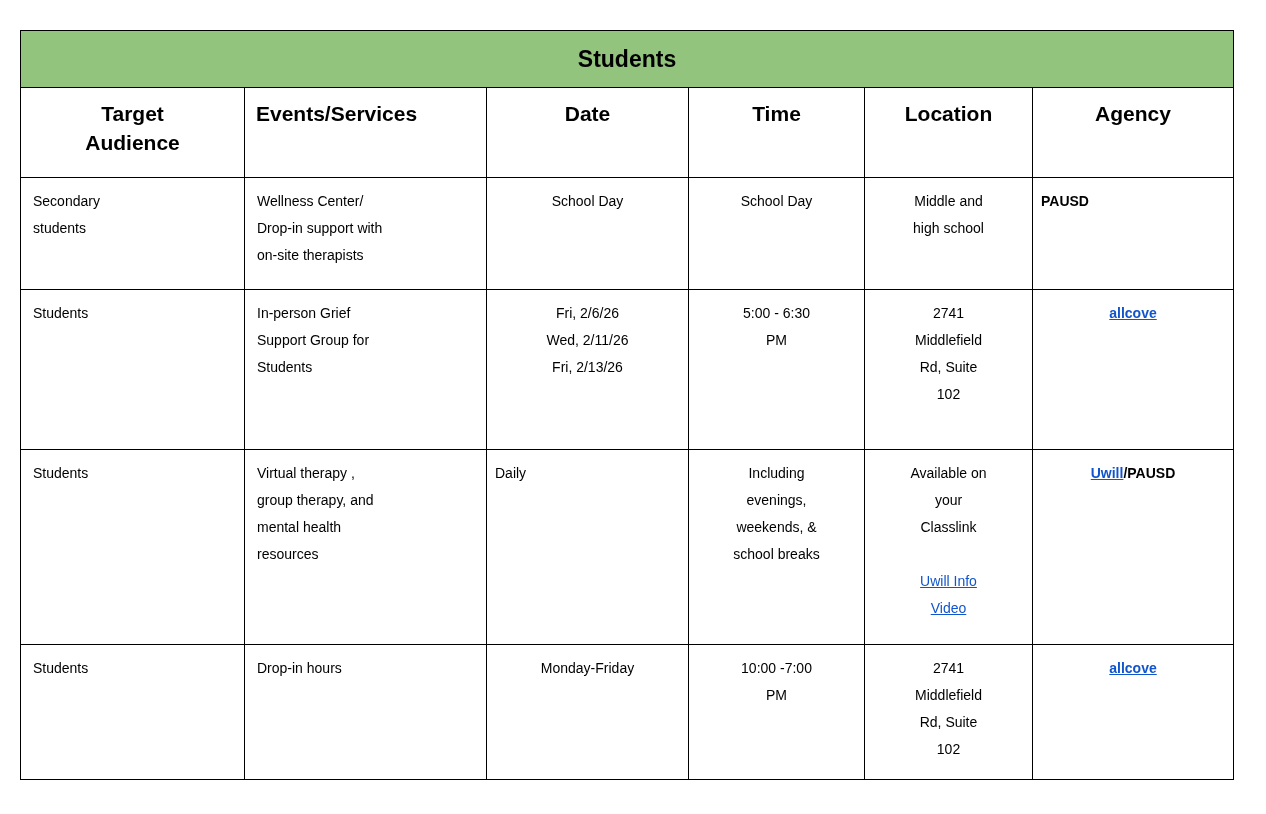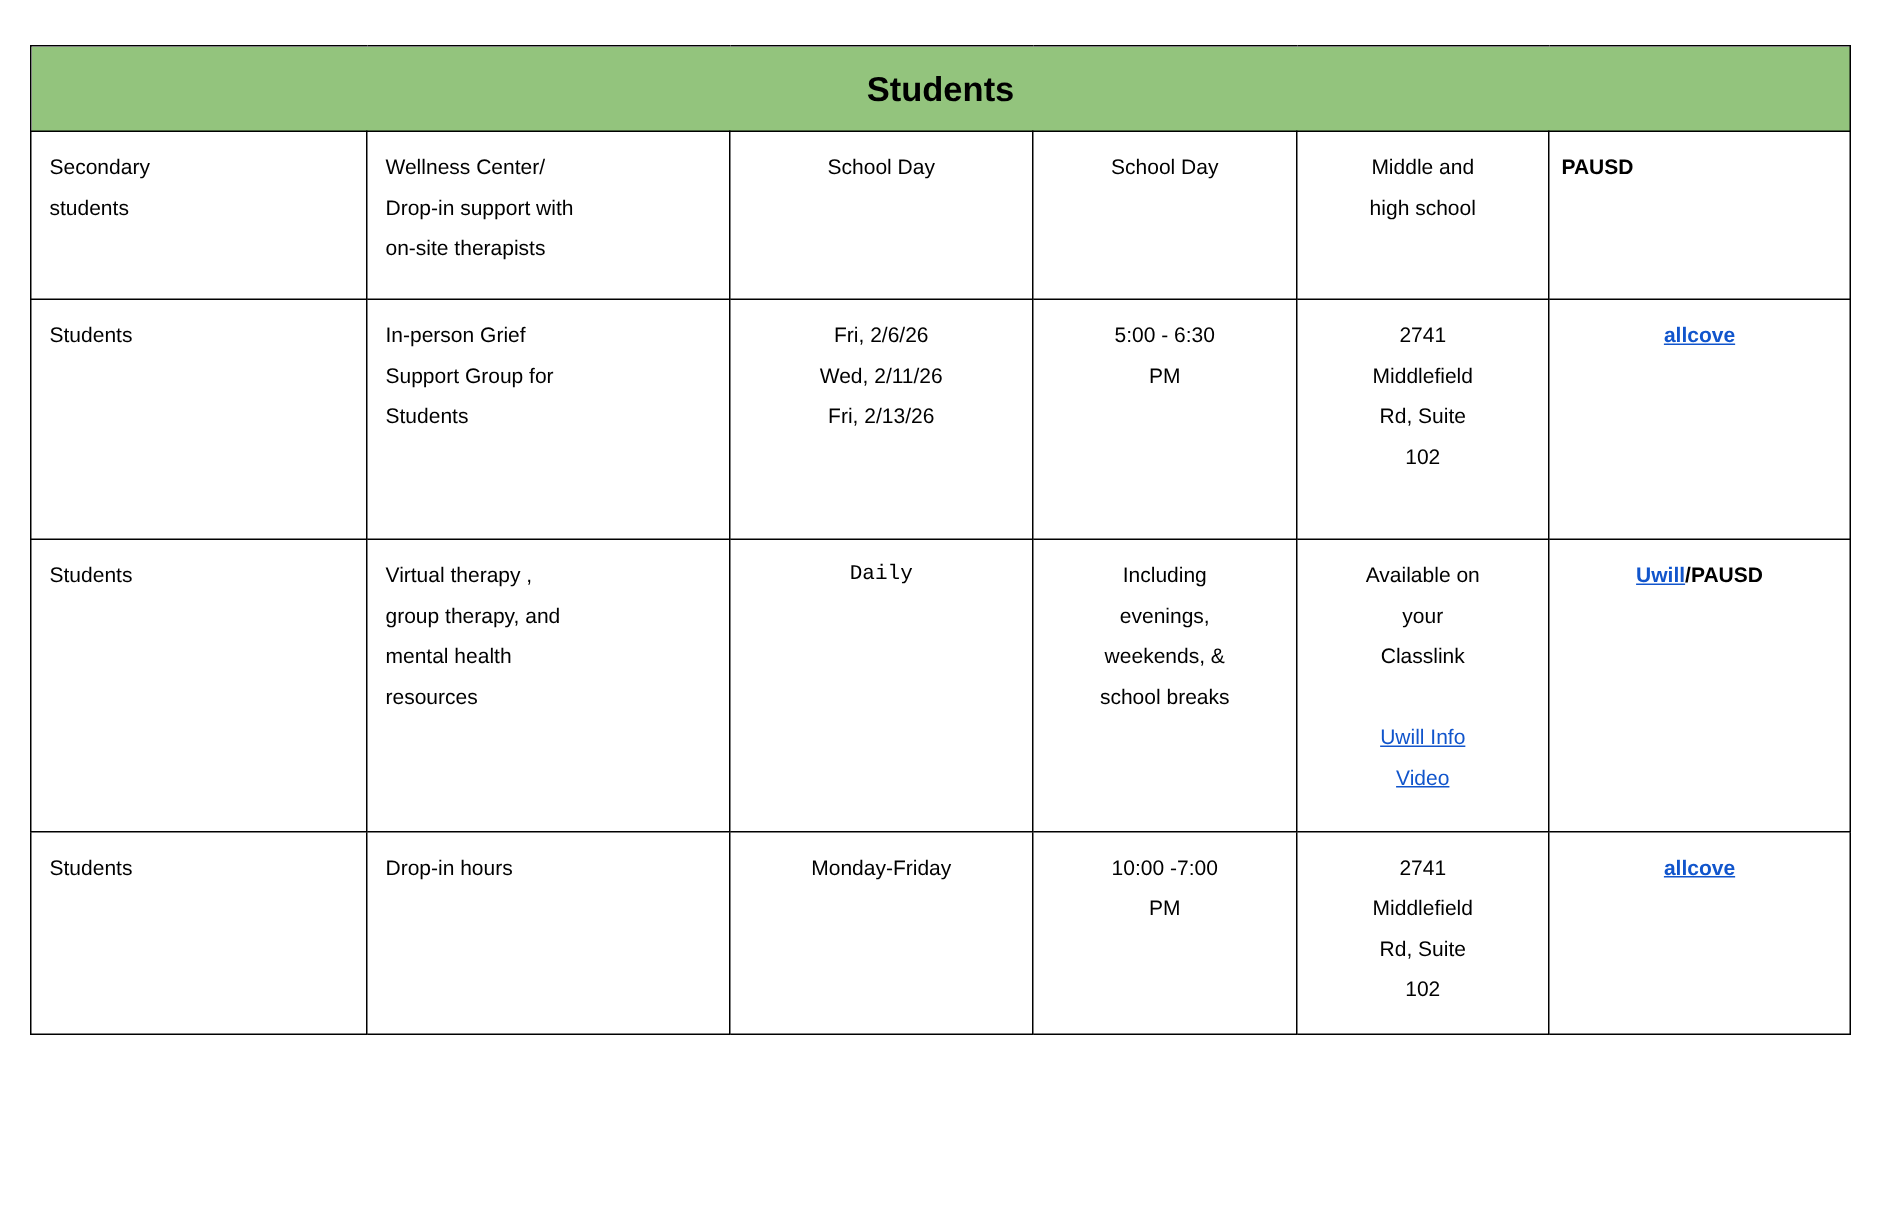--- a/index.html
+++ b/index.html
@@ -75,20 +75,28 @@
         <col style="width: 242px;">
         <col style="width: 202px;">
         <col style="width: 176px;">
         <col style="width: 168px;">
         <col style="width: 201px;">
       </colgroup>
     <tbody>
       <tr style="height: 57px;">
         <td colspan="6" class="title-cell">Students</td>
       </tr>
+    <tr style="height: 90px;">
+          <th style="text-align: center;">Target<br>Audience</th>
+          <th class="left" style="text-align: left;">Events/Services</th>
+          <th style="text-align: center;">Date</th>
+          <th style="text-align: center;">Time</th>
+          <th style="text-align: center;">Location</th>
+          <th style="text-align: center;">Agency</th>
+        </tr>
         <tr style="height: 112px;">
           <td class="body left-pad" style="text-align: left;">
             <div class="ln"><span>Secondary</span></div>
             <div class="ln"><span>students</span></div>
           </td>
           <td class="body left-pad" style="text-align: left;">
             <div class="ln"><span>Wellness Center/</span></div>
             <div class="ln"><span>Drop-in support with</span></div>
             <div class="ln"><span>on-site therapists</span></div>
           </td>
@@ -137,21 +145,21 @@
         <tr style="height: 195px;">
           <td class="body left-pad" style="text-align: left;">
             <div class="ln"><span>Students</span></div>
           </td>
           <td class="body left-pad" style="text-align: left;">
             <div class="ln"><span>Virtual therapy ,</span></div>
             <div class="ln"><span>group therapy, and</span></div>
             <div class="ln"><span>mental health</span></div>
             <div class="ln"><span>resources</span></div>
           </td>
-          <td class="body" style="text-align: center; font-family: Liberation Mono, monospace;">
+          <td class="body" style="text-align: left;">
             <div class="ln"><span>Daily</span></div>
           </td>
           <td class="body" style="text-align: center;">
             <div class="ln"><span>Including</span></div>
             <div class="ln"><span>evenings,</span></div>
             <div class="ln"><span>weekends, &amp;</span></div>
             <div class="ln"><span>school breaks</span></div>
           </td>
           <td class="body" style="text-align: center;">
             <div class="ln"><span>Available on</span></div>

